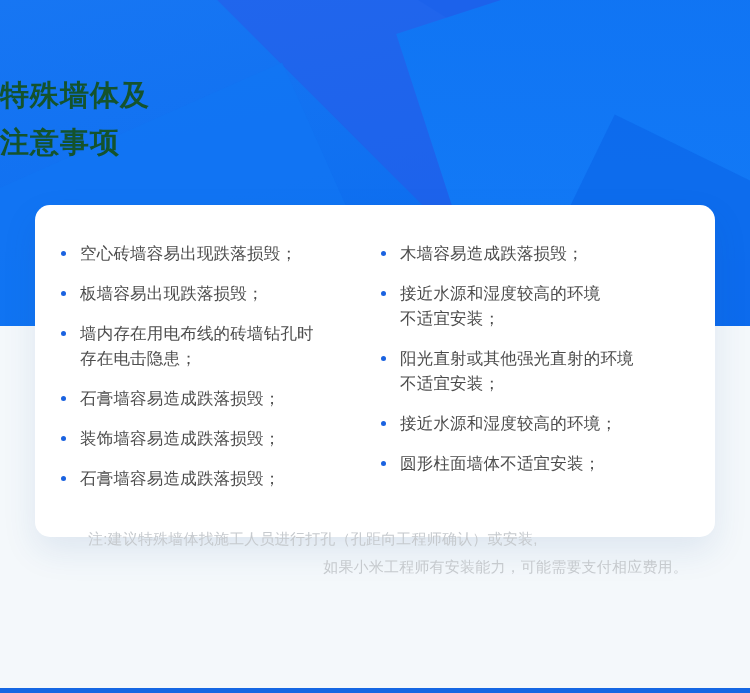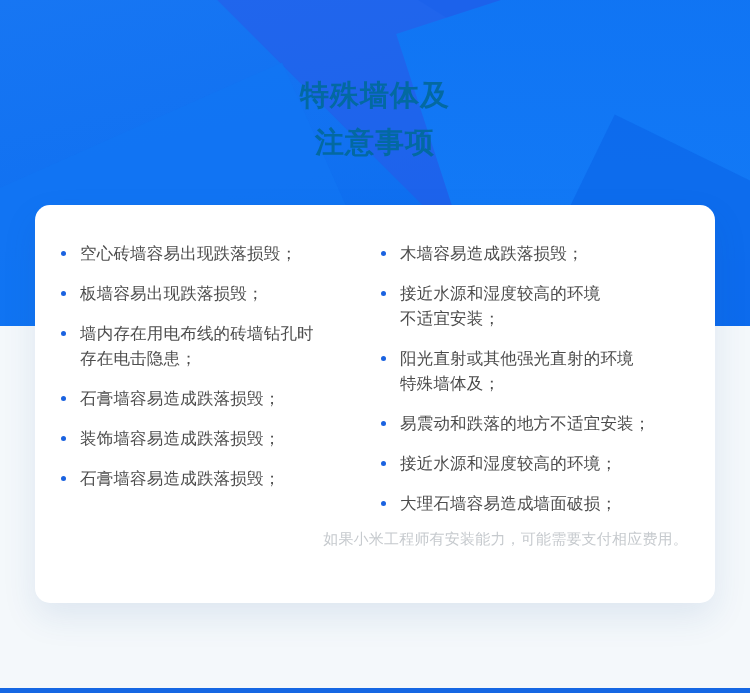--- a/index.html
+++ b/index.html
@@ -81,39 +81,39 @@
     opacity: .7;
     transform: rotate(26deg);
   }
 
   
   .hero-title {
     position: absolute;
     left: 0;
     top: 72px;
     width: 750px;
-    text-align: center;
-    color: #0369a1;
+    text-align: left;
+    color: #14532d;
     font-size: 29px;
     font-weight: bold;
     line-height: 47px;
     letter-spacing: 1px;
     z-index: 4;
   }
   .hero-title .line {
     display: block;
   }
 
   
   .card {
     position: absolute;
     left: 35px;
     top: 205px;
     width: 680px;
-    height: 398px;
+    height: 332px;
     background: #ffffff;
     border-radius: 15px;
     box-shadow: 0 14px 34px rgba(33, 78, 150, 0.10);
     z-index: 5;
     box-sizing: border-box;
   }
 
   .columns {
     position: absolute;
     left: 0;
@@ -220,30 +220,30 @@
           <li>石膏墙容易造成跌落损毁；</li>
         </ul>
       </div>
 
       <div class="col col-right">
         <ul class="bullets">
           <li>木墙容易造成跌落损毁；</li>
           <li>接近水源和湿度较高的环境
 不适宜安装；</li>
           <li>阳光直射或其他强光直射的环境
-特殊墙体及；</li>
-          <li>易震动和跌落的地方不适宜安装；</li>
+不适宜安装；</li>
           <li>接近水源和湿度较高的环境；</li>
-          <li>大理石墙容易造成墙面破损；</li>
+          <li>圆形柱面墙体不适宜安装；</li>
         </ul>
       </div>
 
     </div>
 
     <div class="note">
+      <span class="note-line-1">注:建议特殊墙体找施工人员进行打孔（孔距向工程师确认）或安装,</span>
       <span class="note-line-2">如果小米工程师有安装能力，可能需要支付相应费用。</span>
     </div>
 
   </div>
 
   <div class="bottom-strip"></div>
 
 </div>
 
 </body></html>

